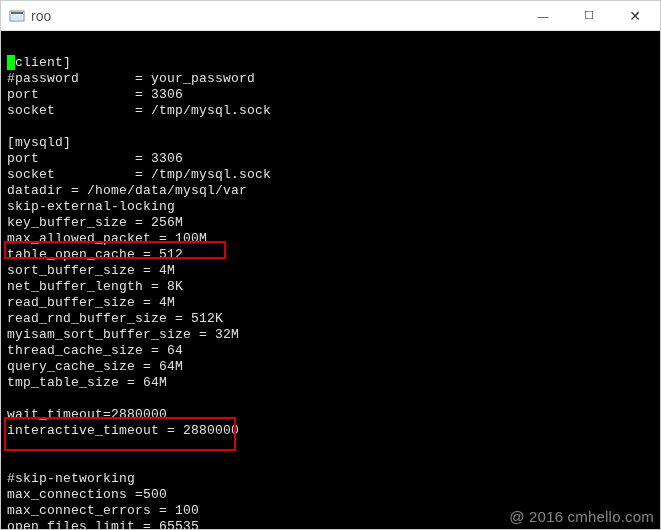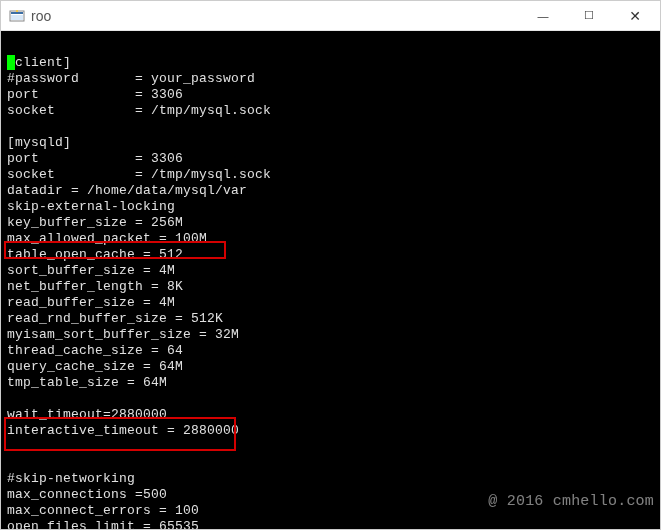--- a/index.html
+++ b/index.html
@@ -75,22 +75,22 @@
       vertical-align: text-bottom;
     }
     .highlight-box {
       position: absolute;
       border: 2px solid #d40000;
       pointer-events: none;
     }
     .watermark {
       position: absolute;
       right: 6px;
-      bottom: 19px;
-      font-family: Liberation Mono, monospace;
+      bottom: 4px;
+      font-family: Liberation Sans, sans-serif;
       font-size: 15px;
       color: rgba(255,255,255,0.5);
       pointer-events: none;
     }
   </style>
 </head>
 <body>
 
 <div class="window">
   <div class="titlebar">

